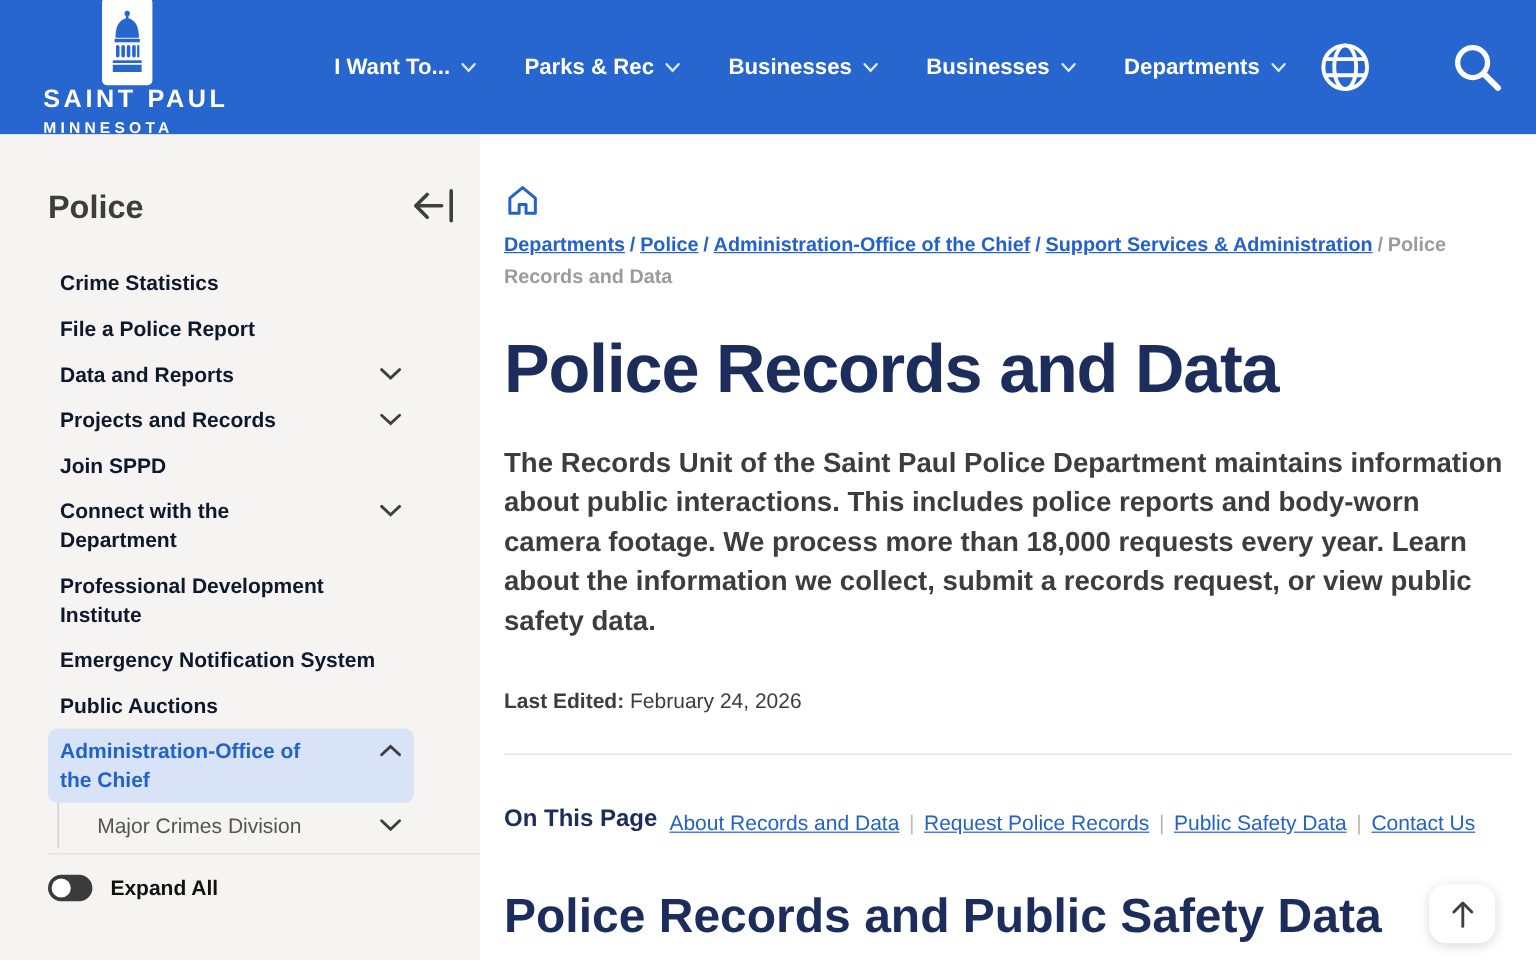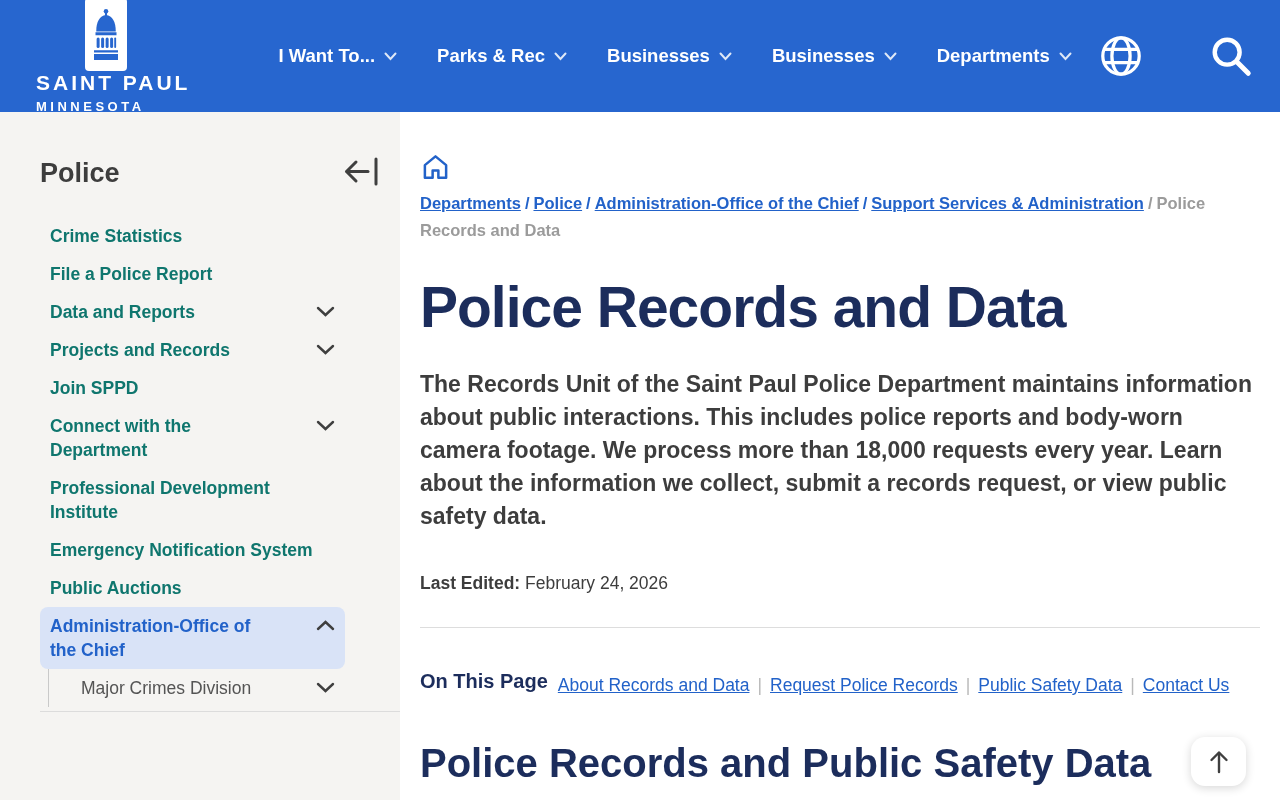--- a/index.html
+++ b/index.html
@@ -23,21 +23,21 @@
   
   .body-wrap { display:flex; height:688px;border-radius:12px; }
 
   
   .sidebar { width:400px; background:#f5f4f2; padding:43px 0 0 40px; flex:none; }
   .side-head { display:flex; align-items:center; justify-content:space-between; width:340px; }
   .side-title { font-size:27px; font-weight:bold; color:#3d3d3d; }
   .collapse-btn { background:none; border:none; cursor:pointer; padding:0 0 0 4px; }
   .side-nav { margin-top:26px; width:360px; border-bottom:1px solid #dcdcdc; padding-bottom:4px; }
   .side-item { display:flex; justify-content:space-between; align-items:flex-start; width:305px; padding:7px 10px; cursor:pointer; }
-  .side-item .label { font-size:17.5px; font-weight:bold; color:#0f766e; line-height:24px; max-width:282px; }
+  .side-item .label { font-size:17.5px; font-weight:bold; color:#0f172a; line-height:24px; max-width:282px; }
   .side-item.has-chev .label { max-width:222px; }
   .side-item .chev { margin-top:6px; flex:none; }
   .side-item.active { background:#d9e3f7; border-radius:8px; }
   .side-item.active .label { color:#2262c9; }
   .side-item.child { margin-left:8px; width:297px; border-left:1px solid #c9c9c9; padding-left:32px;text-align:right; }
   .side-item.child .label { font-weight:normal; color:#545454; }
   .expand-row { display:flex; align-items:center; gap:15px; margin-top:17px; }
   .toggle { width:37px; height:22px; background:#3b3b3b; border-radius:11px; position:relative; cursor:pointer; border:none; }
   .toggle .knob { position:absolute; left:3px; top:3px; width:16px; height:16px; border-radius:50%; background:#fff; }
   .expand-label { font-size:17.5px; font-weight:bold; color:#111; }
@@ -206,20 +206,26 @@
             </svg>
         </div>
         <div class="side-item has-chev child">
           <span class="label">Major Crimes Division</span>
           <svg class="chev" width="19" height="11" viewBox="0 0 19 11">
               <path d="M2 2 L9.5 9 L17 2" fill="none" stroke="#3f3f3f" stroke-width="2.4" stroke-linecap="round"></path>
             </svg>
         </div>
       </nav>
 
+      <div class="expand-row">
+        <button class="toggle">
+          <span class="knob"></span>
+        </button>
+        <span class="expand-label">Expand All</span>
+      </div>
     </aside>
 
     <main class="main">
 
       <nav class="breadcrumb">
         <span class="home-link">
           <svg width="31" height="30" viewBox="0 0 24 24">
             <path d="M3.5 10.5 L12 3.5 L20.5 10.5 L20.5 20.5 L14.3 20.5 L14.3 14.8 L9.7 14.8 L9.7 20.5 L3.5 20.5 Z" fill="none" stroke="#2262c9" stroke-width="2" stroke-linejoin="round" stroke-linecap="round"></path>
           </svg>
         </span><a class="bc-link">Departments</a><span class="bc-sep">/</span><a class="bc-link">Police</a><span class="bc-sep">/</span><a class="bc-link">Administration-Office of the Chief</a><span class="bc-sep">/</span><a class="bc-link">Support Services &amp; Administration</a><span class="bc-sep last">/</span><span class="bc-current">Police Records and Data</span>

